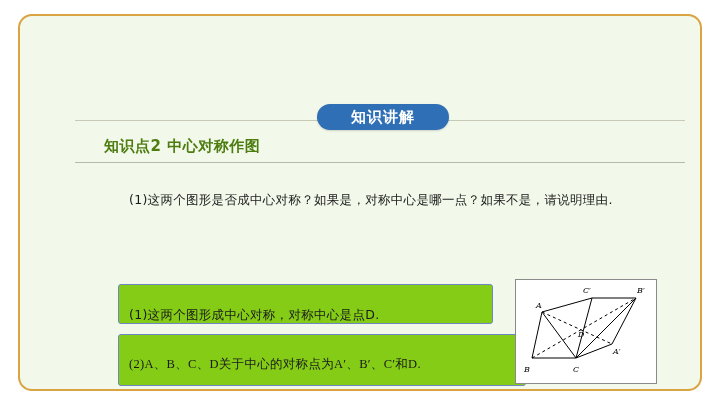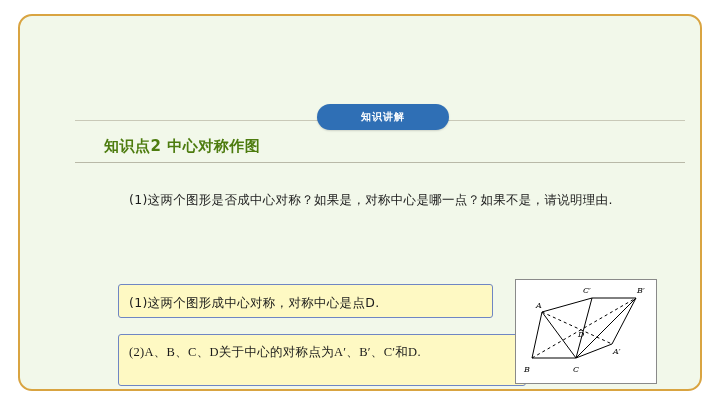--- a/index.html
+++ b/index.html
@@ -27,47 +27,47 @@
   }
   .banner{
     position:absolute;left:297px;top:88px;
     width:132px;height:26px;
     background:#2f6fb5;
     border-radius:13px;
     display:flex;align-items:center;justify-content:center;
     box-shadow:0 1px 2px rgba(0,0,0,.15);
   }
   .banner span{
-    color:#ffffff;font-size:10px;font-weight:bold;letter-spacing:1px;
+    color:#ffffff;font-size:15px;font-weight:bold;letter-spacing:1px;
     font-family:"DejaVu Sans","Liberation Sans",sans-serif;
   }
   .kp-title{
     position:absolute;left:84px;top:121px;
     font-size:15px;font-weight:bold;color:#4d7c0f;
     letter-spacing:.5px;
   }
   .kp-rule{
     position:absolute;left:55px;top:146px;width:610px;height:0;
     border-top:1px solid #b9b9a8;
   }
   .q{
     position:absolute;
     font-size:12.5px;color:#1a1a1a;line-height:1.9;
     letter-spacing:.3px;
   }
   .q1{left:95px;top:172px;width:525px;margin-left:14px;}
   .q2{left:95px;top:238px;width:525px;}
   .ansbox{
     position:absolute;
-    background:#fef9c3;
+    background:#84cc16;
     border:1px solid #6f86c4;
     border-radius:3px;
     box-sizing:border-box;
     font-size:12.5px;color:#1a1a1a;
-    padding:7px 10px;
+    padding:19px 10px;
     line-height:1.75;
     letter-spacing:.3px;
   }
   .ans1{left:98px;top:268px;width:375px;height:34px;}
   .ans2{left:98px;top:318px;width:408px;height:52px;font-family:Liberation Serif, serif;}
   .figbox{
     position:absolute;left:495px;top:263px;width:142px;height:105px;
     background:#ffffff;border:1px solid #8a8a8a;box-sizing:border-box;
   }
   .figsvg{display:block;width:140px;height:103px;}

